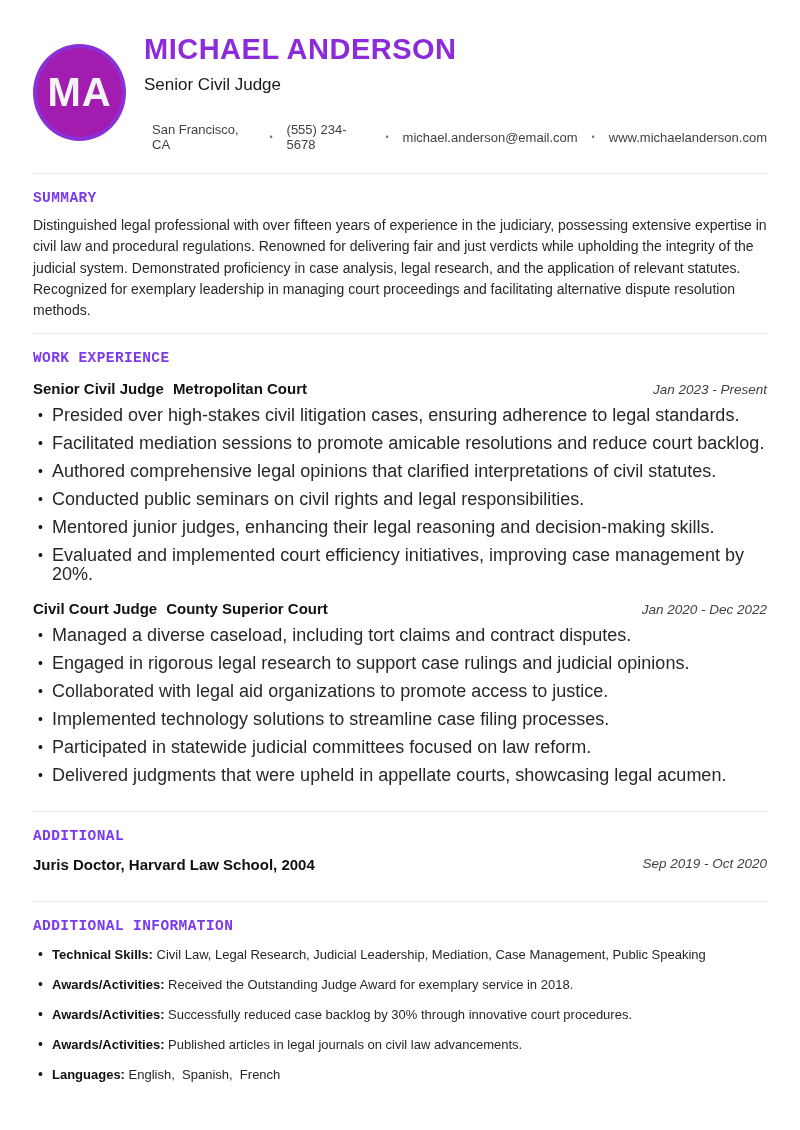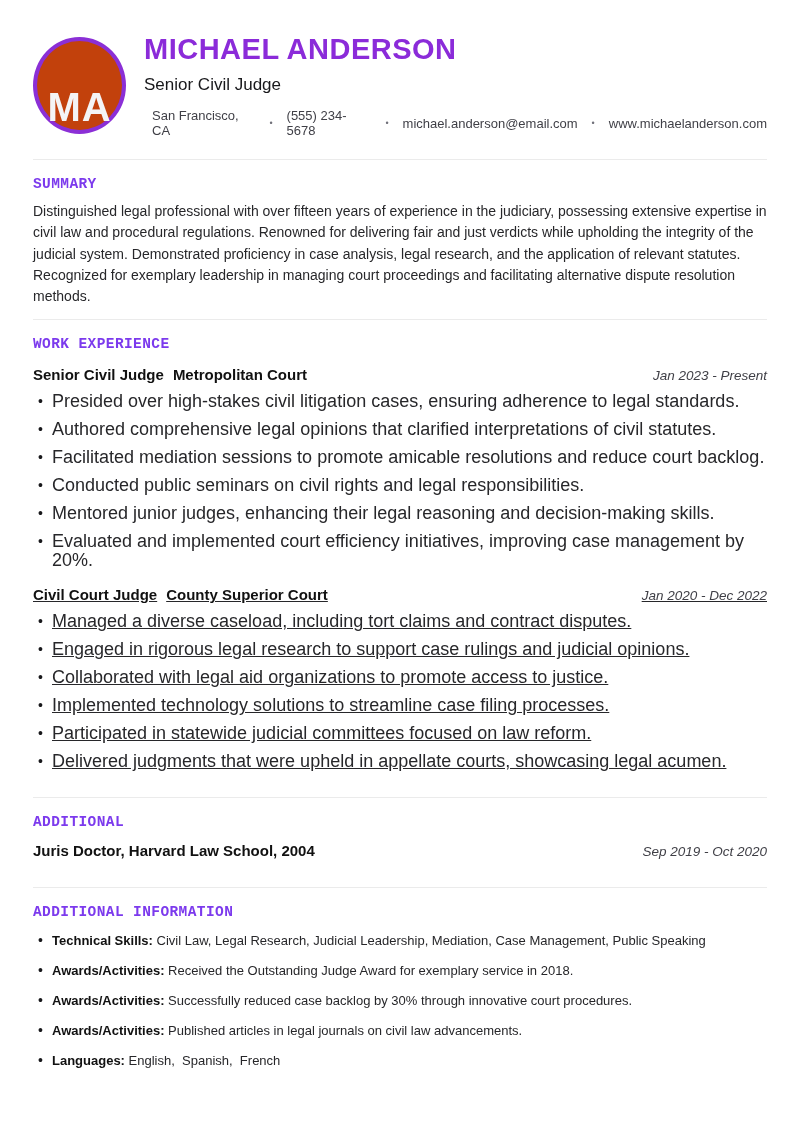--- a/index.html
+++ b/index.html
@@ -12,36 +12,36 @@
   }
   .page { padding: 33px 33px 0 33px; }
 
   
   .header-row { display: flex; align-items: center; gap: 18px; }
   .avatar {
     flex: 0 0 auto;
     width: 93px; height: 97px;
     border-radius: 50%;
     border: 4px solid #8b2fd6;
-    background: #c2410c;
-    display: flex; align-items: flex-end; justify-content: center;
+    background: #a21caf;
+    display: flex; align-items: center; justify-content: center;
     color: #f4f4f5;
     font-size: 40px; font-weight: 600; letter-spacing: 1px;
   }
   .header-text { flex: 1 1 auto; }
   .person-name {
     font-size: 29px; font-weight: 800; letter-spacing: 0.5px;
     color: #8b2bd9;
   }
   .person-title {
     margin-top: 9px;
     font-size: 17px; font-weight: 400; color: #18181b;
   }
   .contact-row {
-    margin-top: 13px; padding-left: 8px;
+    margin-top: 27px; padding-left: 8px;
     display: flex; align-items: center;
     font-size: 13px; color: #3f3f46; justify-content: space-between;
   }
   .contact-sep { font-size: 9px; color: #71717a; margin: 0 14px; }
 
   
   hr.divider { border: none; border-top: 1px solid #ebebeb; }
   .hr-header { margin-top: 21px; }
   .hr-summary { margin-top: 12px; }
   .hr-work { margin-top: 26px; }
@@ -75,25 +75,25 @@
     padding-left: 19px;
     margin-top: 9px;
     font-size: 18px; line-height: 19px; color: #27272a;
     white-space: pre-wrap;
   }
   ul.bullets li::before {
     content: "•";
     position: absolute; left: 5px; top: 0;
     font-size: 14px; color: #18181b;
   }
-  .job-block + .job-block { margin-top: 16px; text-decoration: underline; }
+  .job-block + .job-block { margin-top: 16px; }
 
   
   .edu-row {
-    display: flex; justify-content: space-between; align-items: flex-end;
+    display: flex; justify-content: space-between; align-items: flex-start;
     margin-top: 12px;
   }
   .edu-degree { font-size: 15px; font-weight: 700; color: #111111; }
 
   
   ul.info-list { list-style: none; margin-top: 2px; }
   ul.info-list li {
     position: relative;
     padding-left: 19px;
     margin-top: 11px;
@@ -147,22 +147,22 @@
     <div class="job-block">
       <div class="job-header">
         <div class="job-left">
           <span class="job-title">Senior Civil Judge</span>
           <span class="job-company">Metropolitan Court</span>
         </div>
         <span class="job-dates">Jan 2023 - Present</span>
       </div>
       <ul class="bullets">
         <li>Presided over high-stakes civil litigation cases, ensuring adherence to legal standards.</li>
+        <li>Facilitated mediation sessions to promote amicable resolutions and reduce court backlog.</li>
         <li>Authored comprehensive legal opinions that clarified interpretations of civil statutes.</li>
-        <li>Facilitated mediation sessions to promote amicable resolutions and reduce court backlog.</li>
         <li>Conducted public seminars on civil rights and legal responsibilities.</li>
         <li>Mentored junior judges, enhancing their legal reasoning and decision-making skills.</li>
         <li>Evaluated and implemented court efficiency initiatives, improving case management by 20%.</li>
       </ul>
     </div>
 
     <div class="job-block">
       <div class="job-header">
         <div class="job-left">
           <span class="job-title">Civil Court Judge</span>

